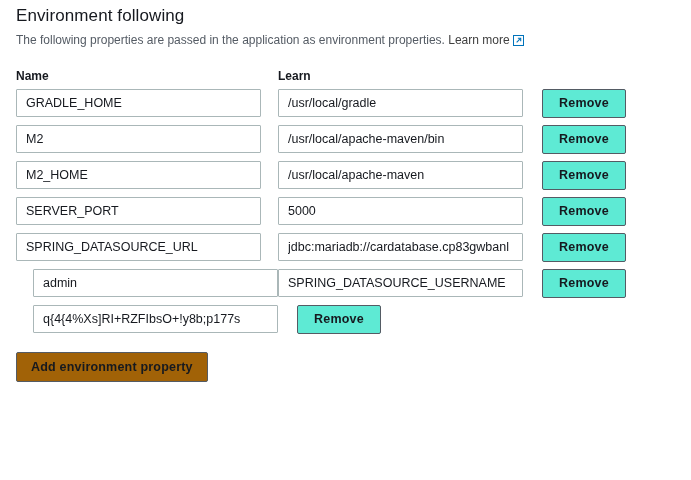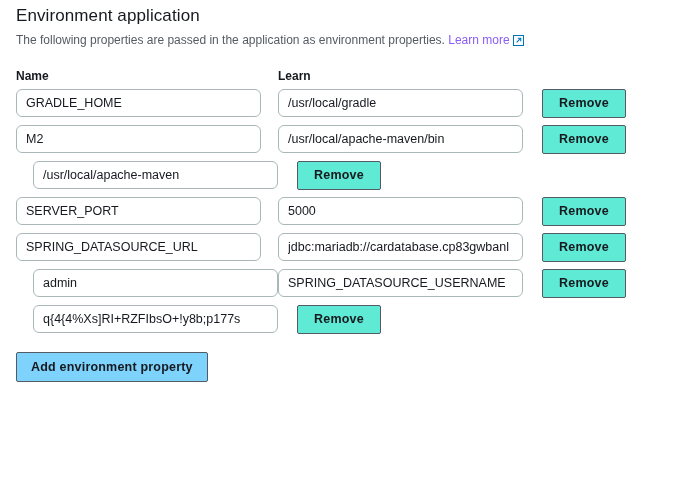--- a/index.html
+++ b/index.html
@@ -25,21 +25,21 @@
     margin: 0 0 6px 0;
     letter-spacing: 0.1px;
   }
   .description {
     font-size: 12px;
     color: #545b64;
     margin: 0 0 18px 0;
     line-height: 1.4;
   }
   .description .learn-more {
-    color: #8b5cf6;
+    color: #404040;
     text-decoration: none;
     cursor: pointer;
   }
   .external-icon {
     display: inline-block;
     vertical-align: -2px;
     margin-left: 3px;
   }
   .headers {
     display: flex;
@@ -62,21 +62,21 @@
   }
   .row {
     display: flex;
     align-items: center;
     margin-bottom: 7px;
   }
   .field {
     height: 28px;
     box-sizing: border-box;
     border: 1px solid #aab7b8;
-    border-radius: 6px;
+    border-radius: 1px;
     background: #ffffff;
     font-family: "Liberation Sans", sans-serif;
     font-size: 12.5px;
     color: #16191f;
     padding: 0 9px;
     outline: none;
   }
   .field-name {
     width: 245px;
     flex: 0 0 245px;
@@ -101,36 +101,36 @@
     letter-spacing: 0.2px;
     cursor: pointer;
     padding: 0 12px;
   }
   .add-btn {
     margin-top: 11px;
     height: 30px;
     box-sizing: border-box;
     border: 1px solid #545b64;
     border-radius: 2px;
-    background: #7dd3fc;
+    background: #a16207;
     color: #16191f;
     font-family: "Liberation Sans", sans-serif;
     font-size: 12.5px;
     font-weight: 700;
     letter-spacing: 0.2px;
     cursor: pointer;
     padding: 0 14px;
   }
 </style>
 </head>
 <body>
 
 <div class="panel">
 
-  <h1 class="page-title">Environment application</h1>
+  <h1 class="page-title">Environment following</h1>
 
   <p class="description">
     <span>The following properties are passed in the application as environment properties.</span>
     <a class="learn-more">Learn more</a><span class="external-icon"><svg width="11" height="11" viewBox="0 0 12 12" aria-hidden="true">
           <rect x="0.5" y="0.5" width="11" height="11" fill="none" stroke="#0073bb" stroke-width="1.2"></rect>
           <path d="M4 8 L8.2 3.8" stroke="#0073bb" stroke-width="1.2" fill="none"></path>
           <path d="M5.3 3.6 H8.4 V6.7" stroke="#0073bb" stroke-width="1.2" fill="none"></path>
         </svg></span>
   </p>
 
@@ -147,20 +147,21 @@
       <button class="remove-btn">Remove</button>
     </div>
 
     <div class="row">
       <input class="field field-name" type="text" value="M2" style="">
       <input class="field field-value" type="text" value="/usr/local/apache-maven/bin" style="">
       <button class="remove-btn">Remove</button>
     </div>
 
     <div class="row">
+      <input class="field field-name" type="text" value="M2_HOME" style="">
       <input class="field field-value" type="text" value="/usr/local/apache-maven" style="">
       <button class="remove-btn">Remove</button>
     </div>
 
     <div class="row">
       <input class="field field-name" type="text" value="SERVER_PORT" style="">
       <input class="field field-value" type="text" value="5000" style="">
       <button class="remove-btn">Remove</button>
     </div>
 

